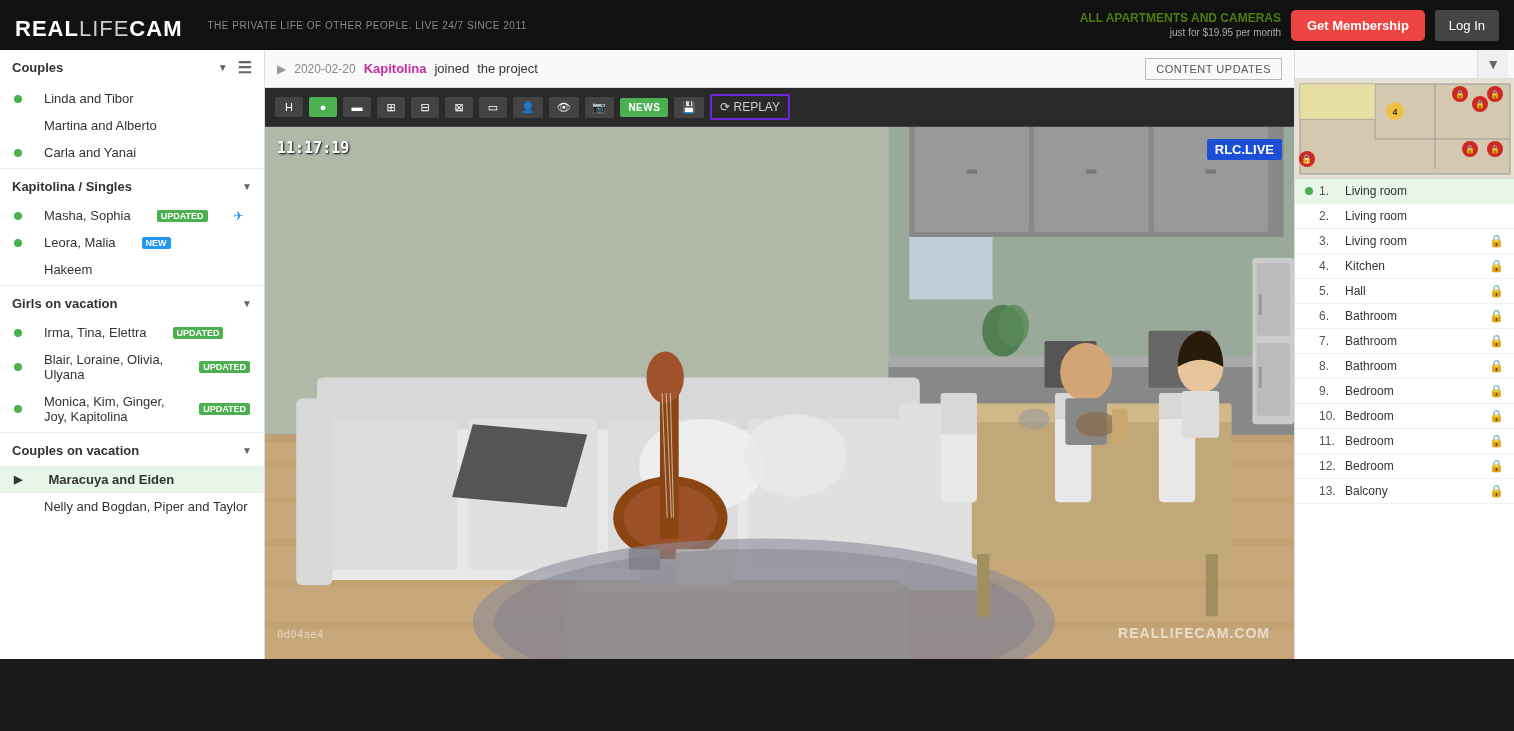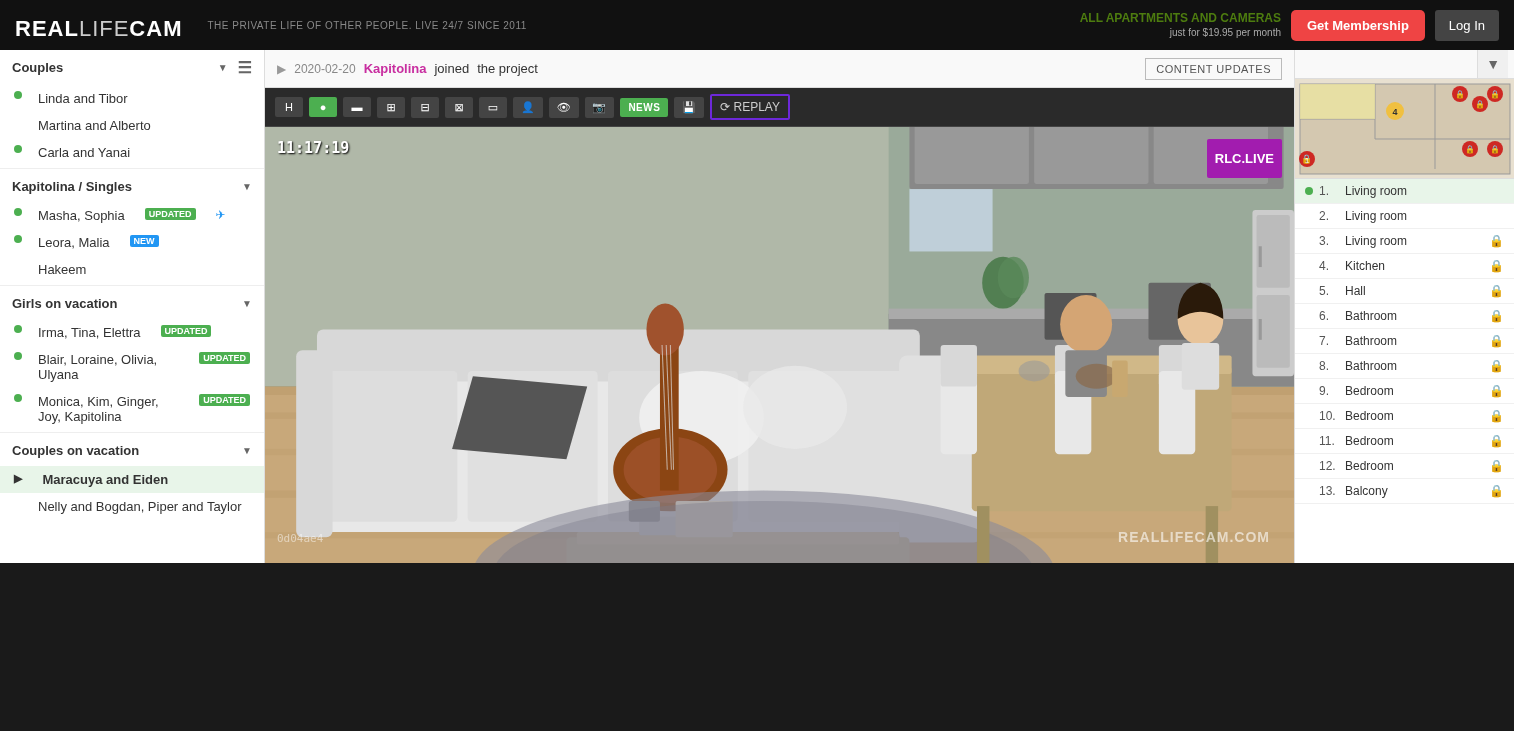--- a/index.html
+++ b/index.html
@@ -21,33 +21,33 @@
     #get-membership-btn {
       background: #ef4444; color: #fff; border: none; padding: 8px 16px;
       font-size: 13px; font-weight: bold; cursor: pointer; border-radius: 5px;
     }
     #login-btn {
       background: #444; color: #fff; border: none; padding: 8px 14px;
       font-size: 13px; cursor: pointer; border-radius: 3px;
     }
 
     
-    #main { display: flex; height: 513px; }
+    #main { display: flex; height: 609px; }
 
     
     #sidebar { width: 265px; background: #fff; overflow-y: auto; border-right: 1px solid #ddd; flex-shrink: 0; }
     .sidebar-section-header {
       display: flex; align-items: center; justify-content: space-between;
       padding: 8px 12px; font-weight: bold; font-size: 13px; cursor: pointer;
       background: #fff;
     }
     .sidebar-section-header .chevron { font-size: 10px; color: #666; }
     .sidebar-item {
       padding: 6px 14px; cursor: pointer; font-size: 13px; color: #333;
-      display: flex; align-items: flex-start; gap: 16px;
+      display: flex; align-items: center; gap: 22px;
     }
     .sidebar-item .dot { width: 8px; height: 8px; border-radius: 50%; background: #4CAF50; flex-shrink: 0; }
     .sidebar-item .dot.offline { background: transparent; }
     .badge-updated {
       background: #4CAF50; color: #fff; font-size: 9px; font-weight: bold;
       padding: 1px 4px; border-radius: 2px; margin-left: 4px;
     }
     .badge-new {
       background: #2196F3; color: #fff; font-size: 9px; font-weight: bold;
       padding: 1px 4px; border-radius: 2px; margin-left: 4px;
@@ -94,22 +94,22 @@
     #video-container {
       flex: 1; position: relative; background: #000; overflow: hidden;
       display: flex; align-items: center; justify-content: center;
     }
     #video-frame {
       width: 100%; height: 100%; position: relative; overflow: hidden;
     }
     
     #rlc-live-badge {
       position: absolute; top: 12px; right: 12px;
-      background: #a21caf; color: #fff; font-size: 13px; font-weight: bold;
-      padding: 12px 8px; border-radius: 2px;
+      background: #1d4ed8; color: #fff; font-size: 13px; font-weight: bold;
+      padding: 3px 8px; border-radius: 2px;
     }
     #timestamp {
       position: absolute; top: 12px; left: 12px;
       color: #fff; font-size: 15px; font-weight: bold; text-shadow: 1px 1px 2px #000;
       font-family: monospace;
     }
     #watermark {
       position: absolute; bottom: 18px; right: 24px;
       color: rgba(255,255,255,0.6); font-size: 14px; font-weight: bold;
       letter-spacing: 1px;

